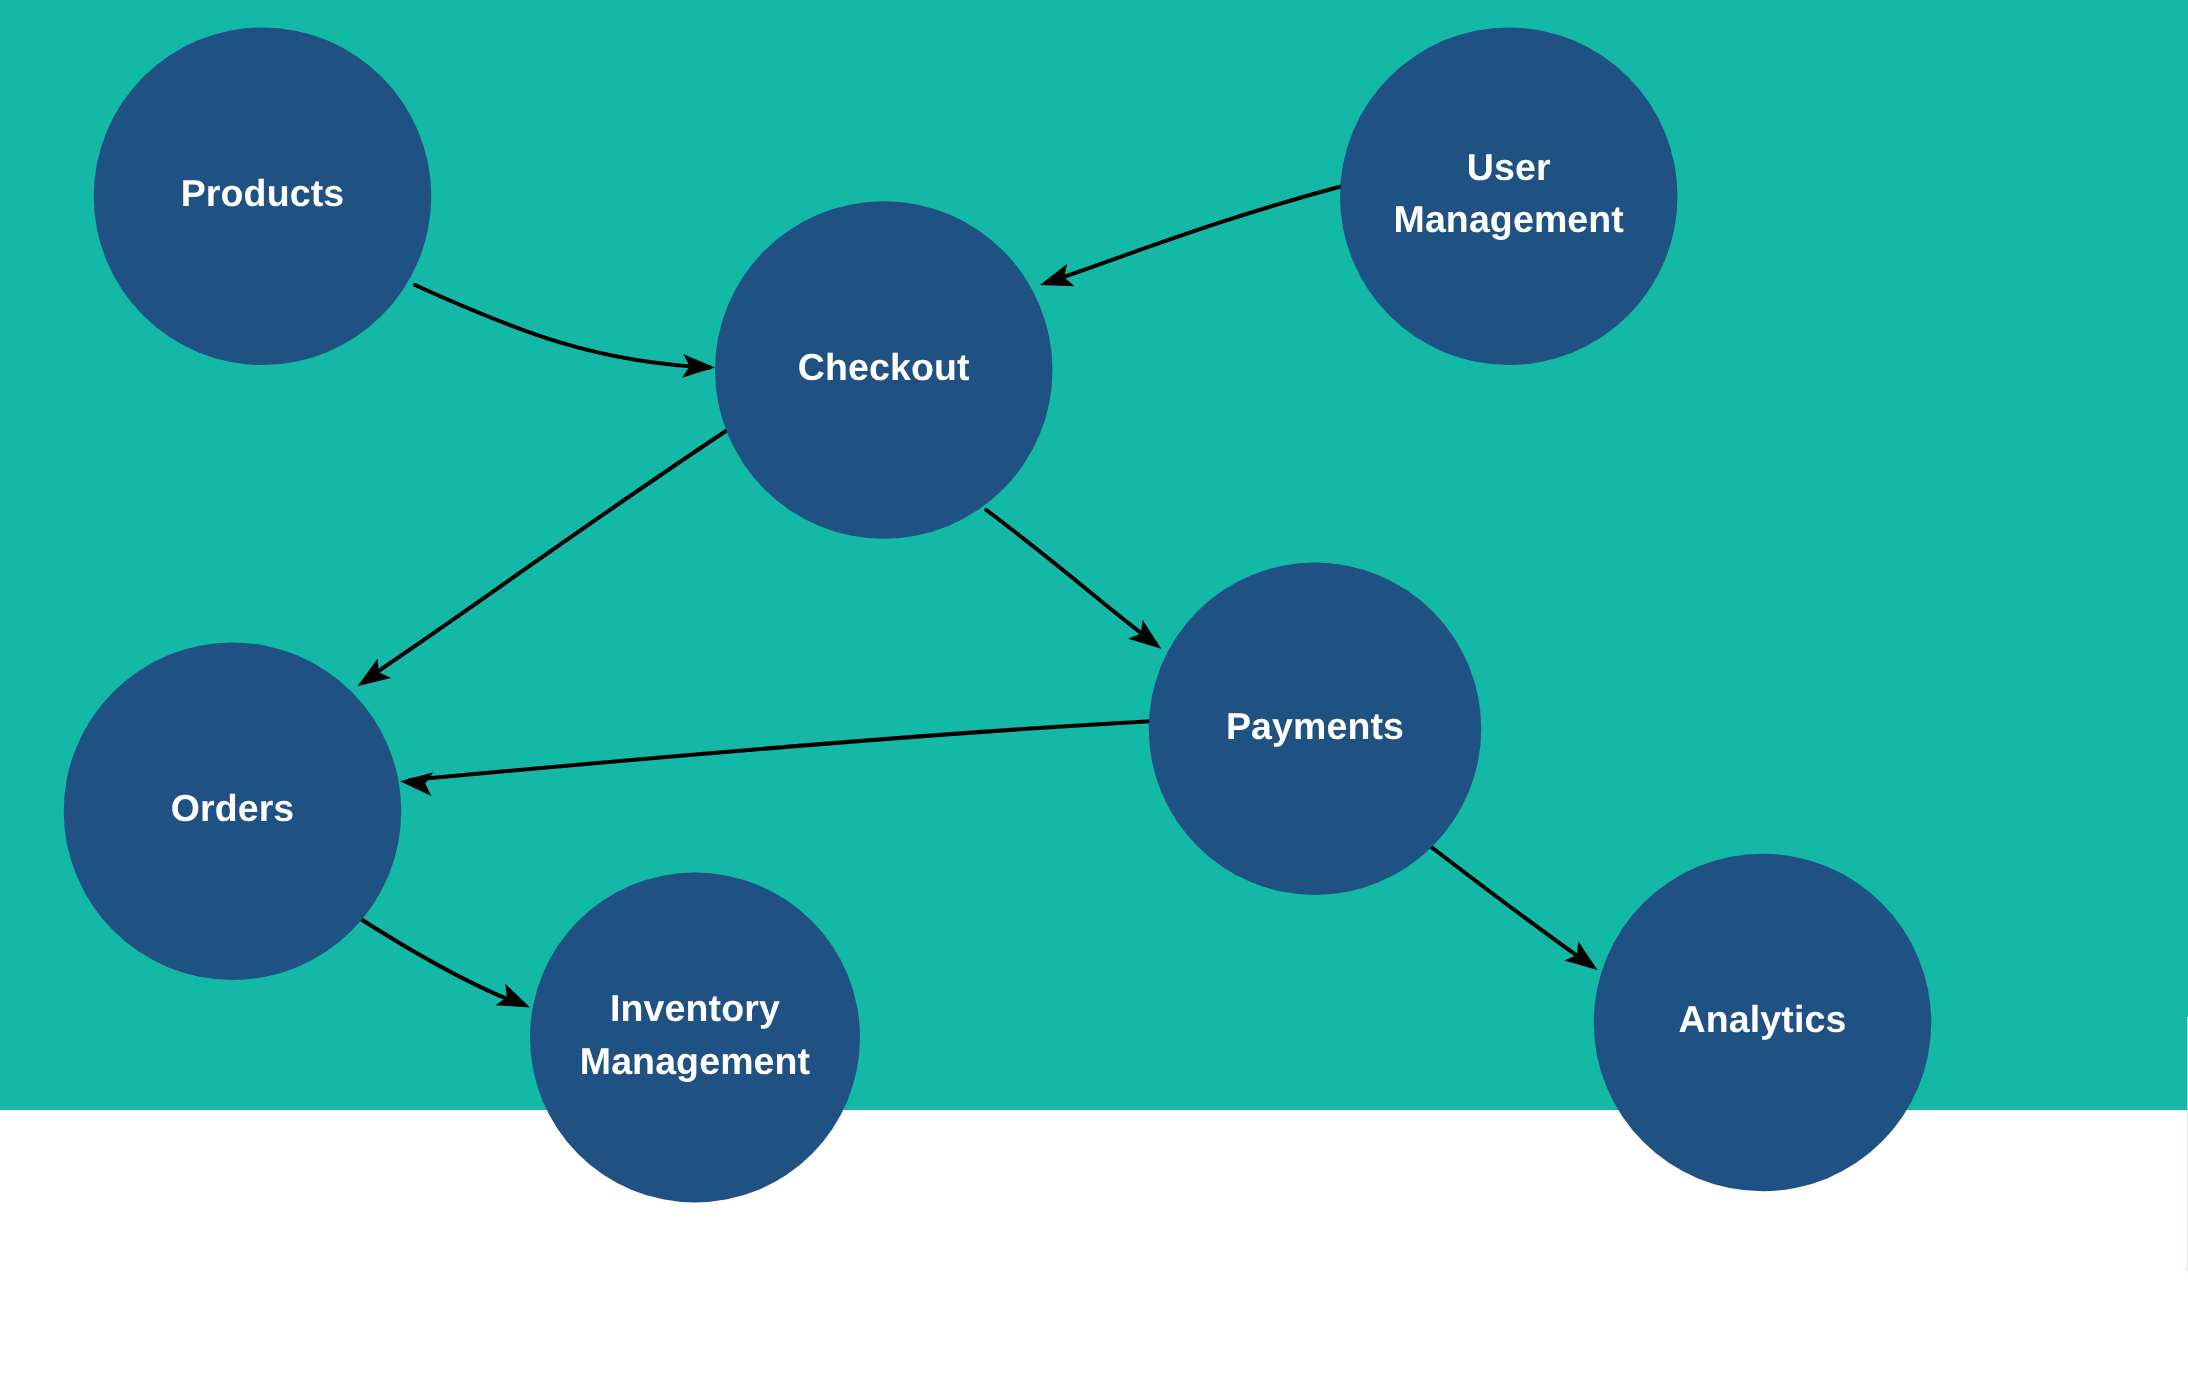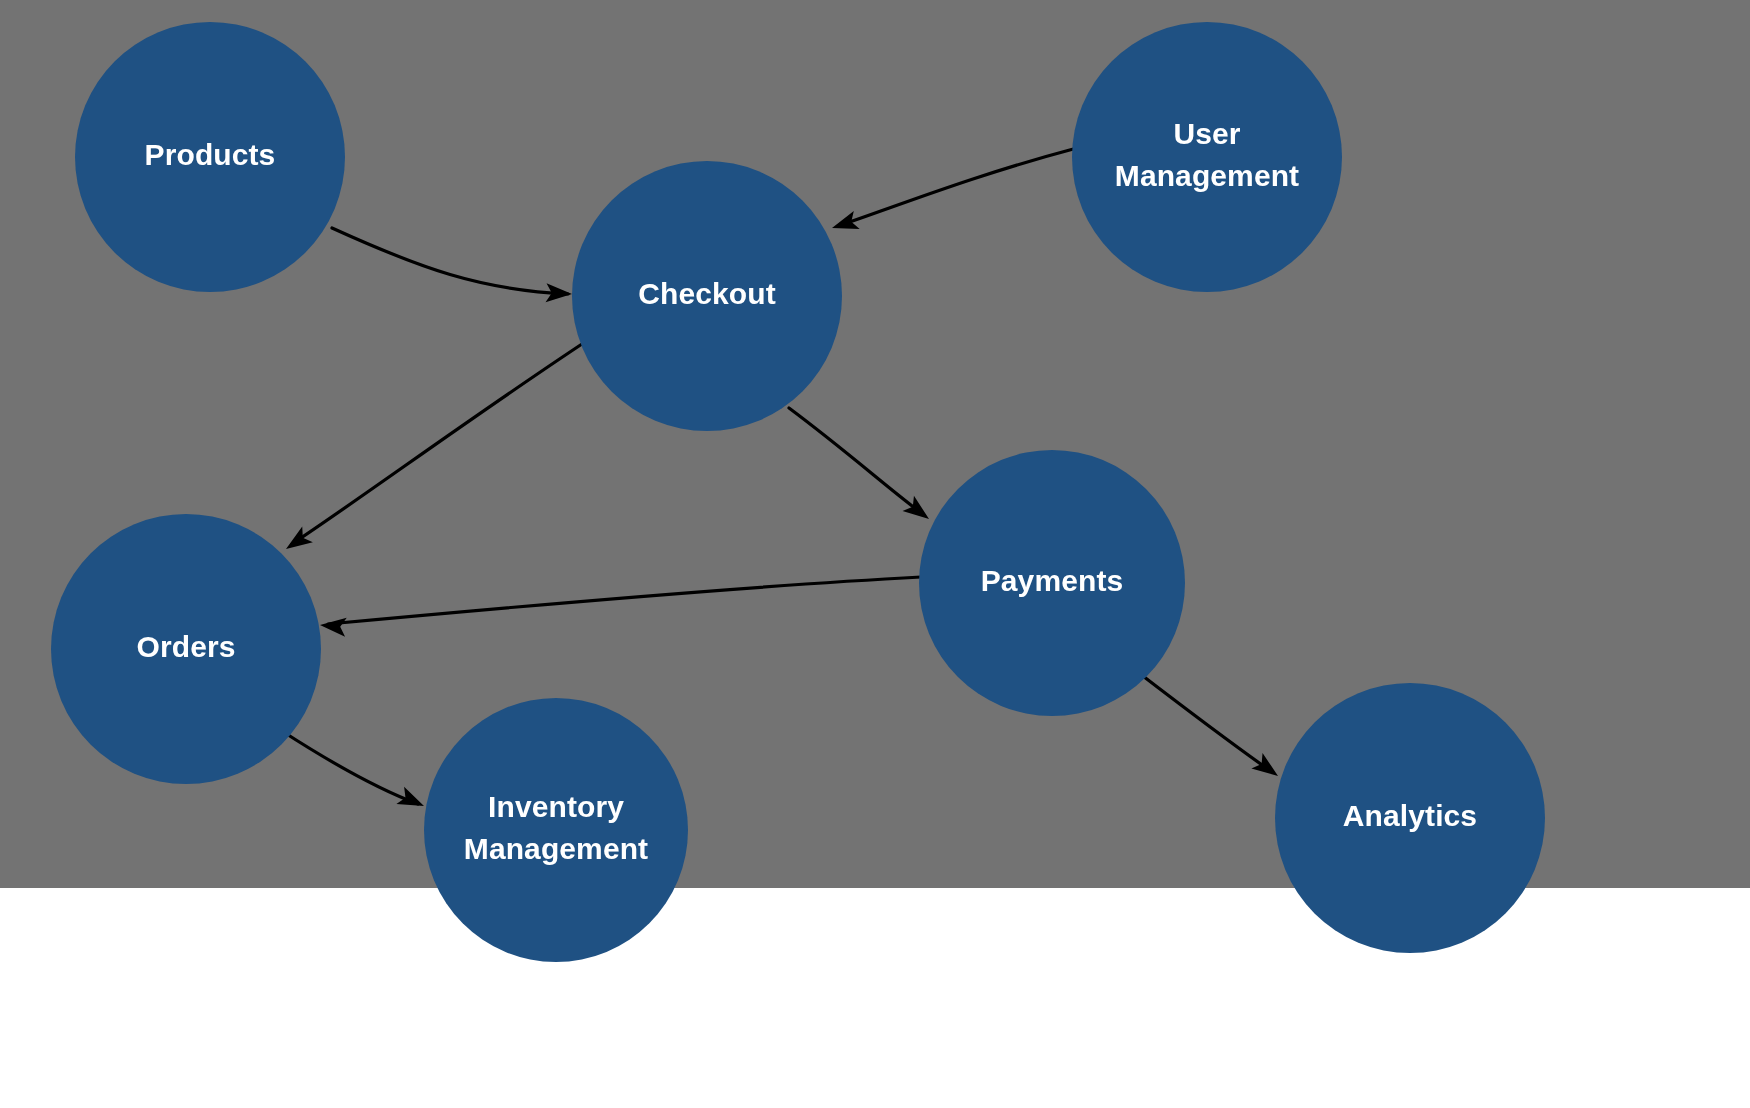--- a/index.html
+++ b/index.html
@@ -11,21 +11,21 @@
   body {
     width: 1750px;
     height: 1108px;
     overflow: hidden;
     font-family: "Liberation Sans", sans-serif;
   }
   #graph-canvas {
     position: relative;
     width: 1750px;
     height: 888px;
-    background: #737373;
+    background: #14b8a6;
   }
   svg.graph-svg {
     position: absolute;
     top: 0;
     left: 0;
     width: 1750px;
     height: 1108px;
     display: block;
   }
   .node-circle {

